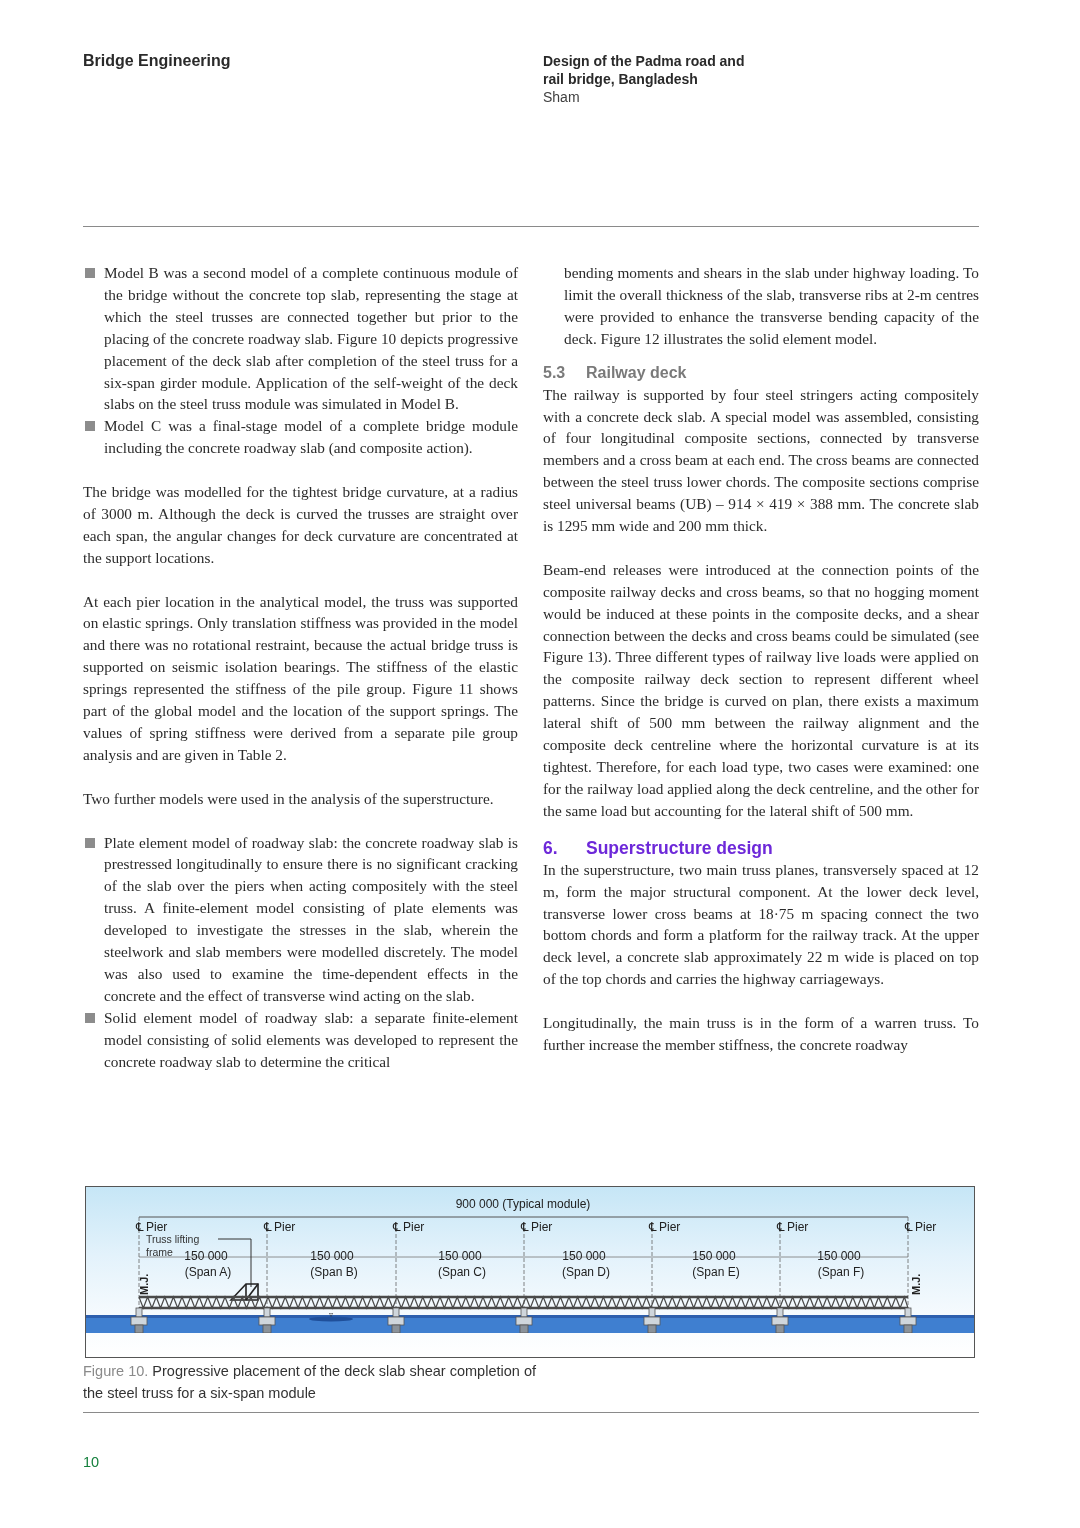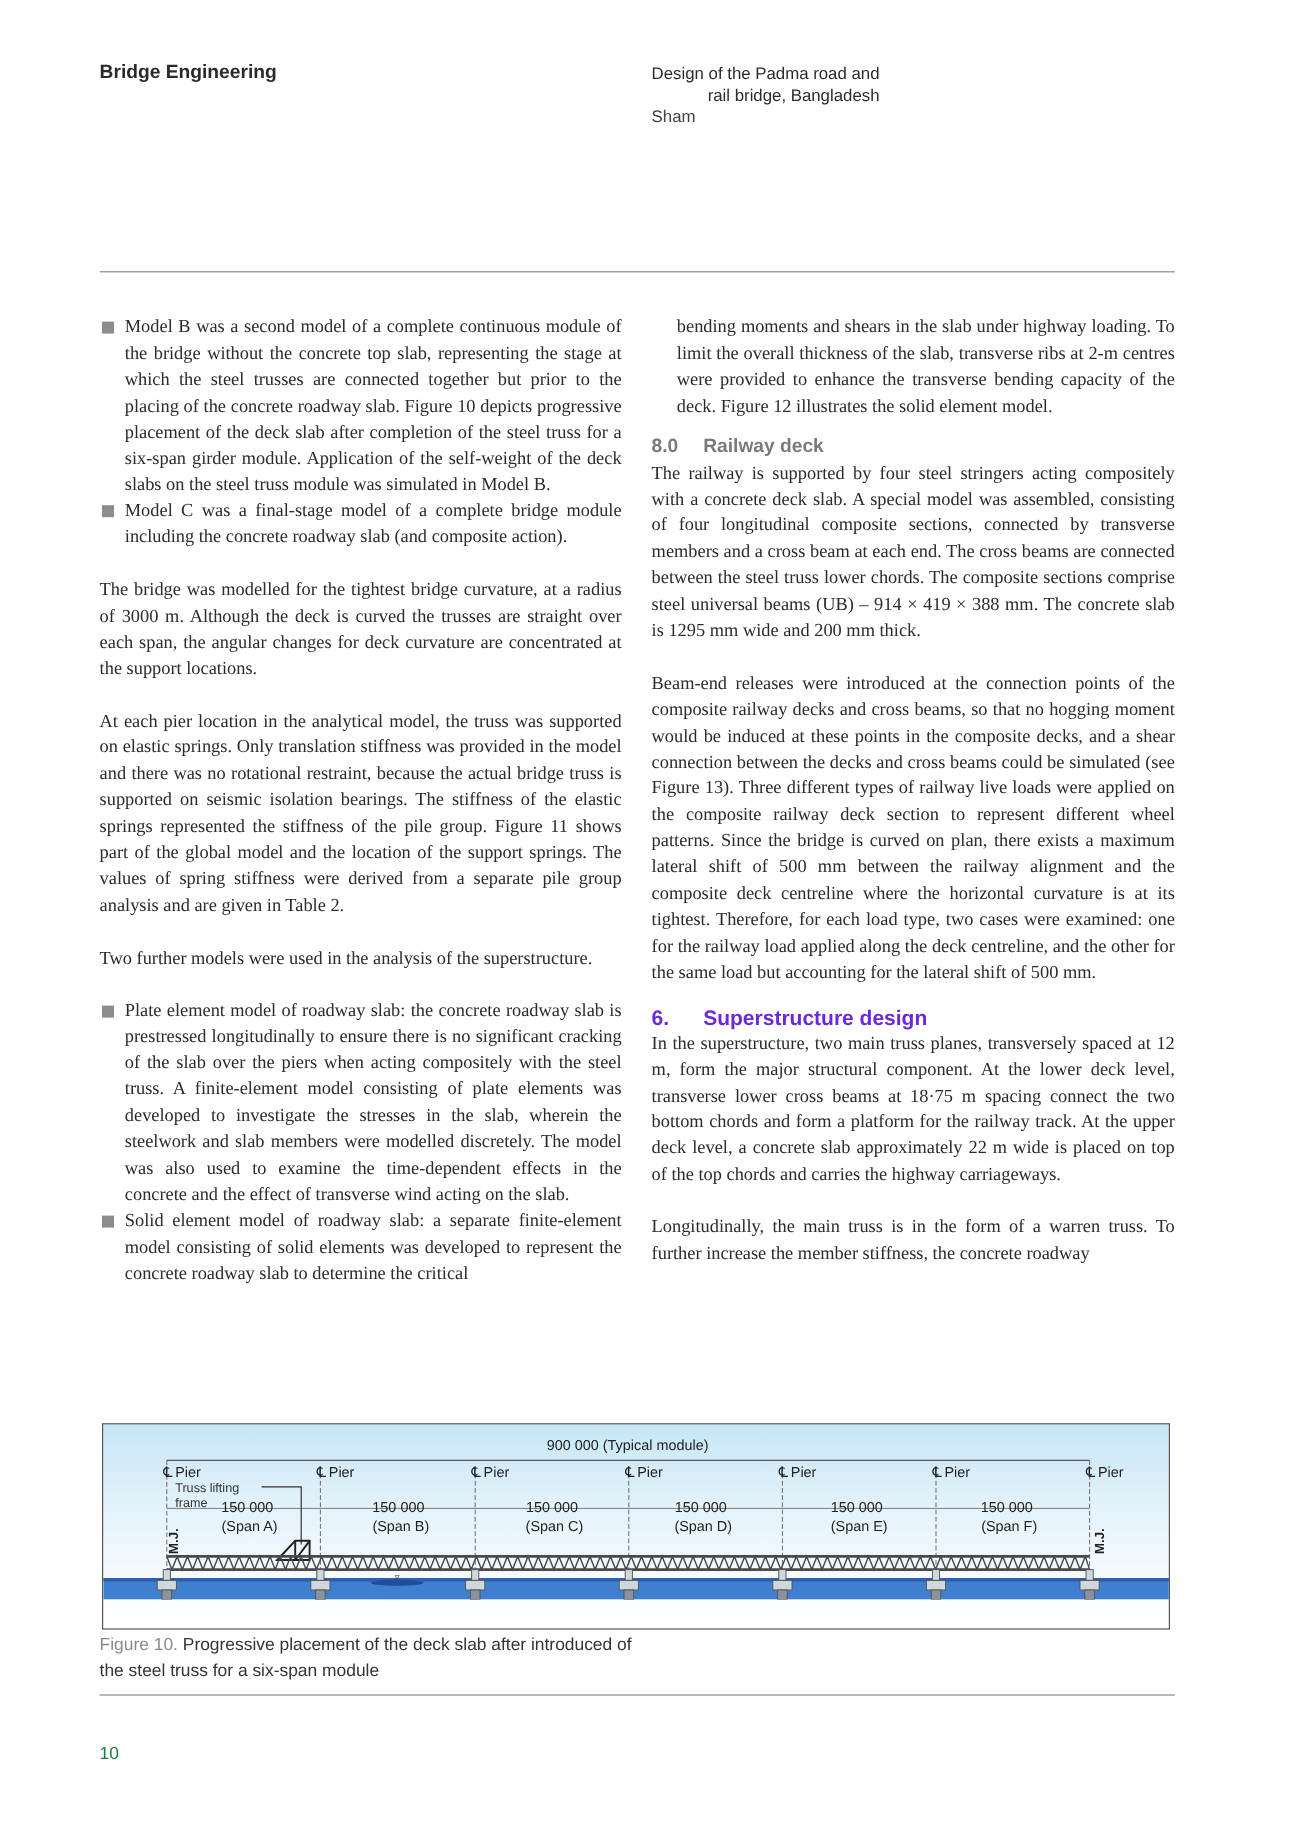--- a/index.html
+++ b/index.html
@@ -2,21 +2,21 @@
 <html><head>
 <meta charset="utf-8">
 <style>
   html, body { margin: 0; padding: 0; background: #ffffff; }
   body { width: 1080px; height: 1528px; position: relative; overflow: hidden; color: #2a2a2a; }
   .sans { font-family: "Liberation Sans", "DejaVu Sans", sans-serif; }
   .serif { font-family: "Liberation Serif", "DejaVu Serif", serif; }
 
   .running-head-left { position: absolute; left: 83px; top: 52px; font-size: 16px; font-weight: bold; color: #2a2a2a; }
   .running-head-right { position: absolute; left: 543px; top: 52px; font-size: 14px; line-height: 18px; }
-  .running-head-right .t { font-weight: normal; text-align: right; }
+  .running-head-right .t { font-weight: bold; }
   .running-head-right .a { color: #404040; font-weight: normal; }
 
   .rule { position: absolute; left: 83px; width: 896px; height: 1px; background: #8a8a8a; }
 
   .col { position: absolute; font-size: 15.3px; line-height: 21.9px; text-align: justify; color: #2b2b2b; }
   .col-left { left: 83px; top: 262px; width: 435px; }
   .col-right { left: 543px; top: 262px; width: 436px; }
 
   .bullets { margin: 0; padding: 0; list-style: none; }
   .bullets li { position: relative; padding-left: 21px; }
@@ -65,21 +65,21 @@
   <div class="gap"></div>
   <ul class="bullets">
     <li><span class="mark"></span><span>Plate element model of roadway slab: the concrete roadway slab is prestressed longitudinally to ensure there is no significant cracking of the slab over the piers when acting compositely with the steel truss. A finite-element model consisting of plate elements was developed to investigate the stresses in the slab, wherein the steelwork and slab members were modelled discretely. The model was also used to examine the time-dependent effects in the concrete and the effect of transverse wind acting on the slab.</span></li>
     <li><span class="mark"></span><span>Solid element model of roadway slab: a separate finite-element model consisting of solid elements was developed to represent the concrete roadway slab to determine the critical</span></li>
   </ul>
 </div>
 
 <div class="col col-right serif">
   <p class="para" style="padding-left:21px">bending moments and shears in the slab under highway loading. To limit the overall thickness of the slab, transverse ribs at 2-m centres were provided to enhance the transverse bending capacity of the deck. Figure 12 illustrates the solid element model.</p>
   <div class="gap" style="height:12px"></div>
-  <h3 class="h53 sans"><span class="num">8.0</span><span>Railway deck</span></h3>
+  <h3 class="h53 sans"><span class="num">5.3</span><span>Railway deck</span></h3>
   <p class="para">The railway is supported by four steel stringers acting compositely with a concrete deck slab. A special model was assembled, consisting of four longitudinal composite sections, connected by transverse members and a cross beam at each end. The cross beams are connected between the steel truss lower chords. The composite sections comprise steel universal beams (UB) – 914 × 419 × 388 mm. The concrete slab is 1295 mm wide and 200 mm thick.</p>
   <div class="gap"></div>
   <p class="para">Beam-end releases were introduced at the connection points of the composite railway decks and cross beams, so that no hogging moment would be induced at these points in the composite decks, and a shear connection between the decks and cross beams could be simulated (see Figure 13). Three different types of railway live loads were applied on the composite railway deck section to represent different wheel patterns. Since the bridge is curved on plan, there exists a maximum lateral shift of 500 mm between the railway alignment and the composite deck centreline where the horizontal curvature is at its tightest. Therefore, for each load type, two cases were examined: one for the railway load applied along the deck centreline, and the other for the same load but accounting for the lateral shift of 500 mm.</p>
   <div class="gap" style="height:15px"></div>
   <h2 class="h6 sans"><span class="num">6.</span><span>Superstructure design</span></h2>
   <p class="para">In the superstructure, two main truss planes, transversely spaced at 12 m, form the major structural component. At the lower deck level, transverse lower cross beams at 18·75 m spacing connect the two bottom chords and form a platform for the railway track. At the upper deck level, a concrete slab approximately 22 m wide is placed on top of the top chords and carries the highway carriageways.</p>
   <div class="gap"></div>
   <p class="para">Longitudinally, the main truss is in the form of a warren truss. To further increase the member stiffness, the concrete roadway</p>
 </div>
 
@@ -205,17 +205,17 @@
       <g>
           <rect x="819" y="121" width="6" height="9"></rect>
           <rect x="814" y="130" width="16" height="8"></rect>
           <rect x="818" y="138" width="8" height="8" fill="#8a929a"></rect>
         </g>
     </g>
   </svg>
 </div>
 
 <div class="caption sans">
-  <span class="fl">Figure 10.</span><span> Progressive placement of the deck slab after introduced of the steel truss for a six-span module</span>
+  <span class="fl">Figure 10.</span><span> Progressive placement of the deck slab shear completion of the steel truss for a six-span module</span>
 </div>
 <div class="rule" style="top:1412px"></div>
 
 <div class="page-num sans">10</div>
 
 </body></html>

